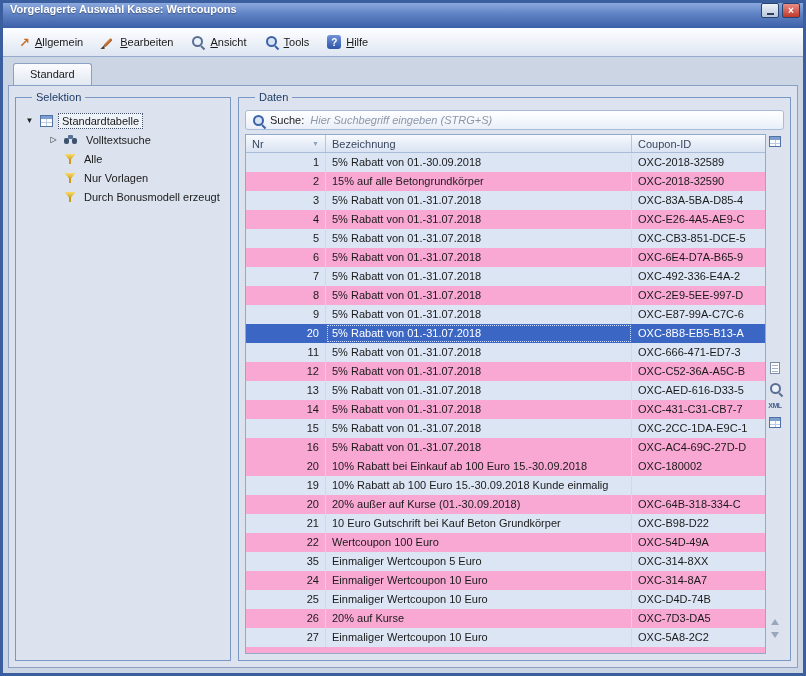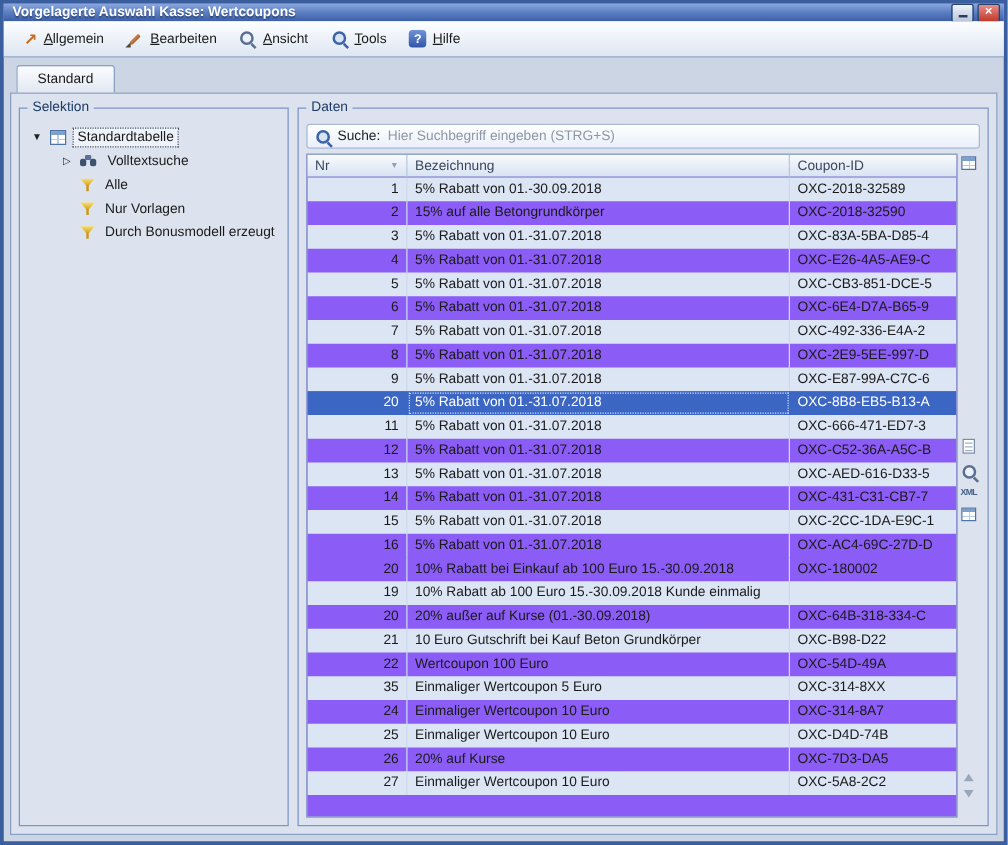--- a/index.html
+++ b/index.html
@@ -2,21 +2,21 @@
 <html><head>
 <meta charset="utf-8">
 <style>
   *{box-sizing:border-box;margin:0;padding:0}
   html,body{width:806px;height:676px;overflow:hidden}
   body{font-family:"Liberation Sans","DejaVu Sans",sans-serif;font-size:11px;color:#1a1a1a;background:#aab4c4}
 
   .window{width:806px;height:676px;border:3px solid #3a5e9e;background:#ccd5e4;display:flex;flex-direction:column}
 
   
-  .titlebar{height:14px;flex:0 0 auto;display:flex;align-items:center;padding:0 3px 0 7px;
+  .titlebar{height:25px;flex:0 0 auto;display:flex;padding:0 3px 0 7px;
     background:linear-gradient(180deg,#8ba8de 0%,#5f82c4 45%,#3c60a8 100%)}
   .title{flex:1;color:#fff;font-weight:bold;text-shadow:0 1px 1px rgba(0,0,0,.35);white-space:nowrap;overflow:hidden}
   .winbtn{width:18px;height:15px;margin-left:3px;border:1px solid #27436f;border-radius:2px;
     display:flex;align-items:center;justify-content:center;font-size:10px;line-height:1;cursor:default}
   .btn-min{background:linear-gradient(#eef2f8,#b9c6dc)}
   .min-bar{width:7px;height:2px;background:#2c3e5c;margin-top:6px}
   .btn-close{background:linear-gradient(#ea8d85,#c0392b);color:#fff;font-weight:bold}
 
   
   .toolbar{height:29px;flex:0 0 auto;display:flex;align-items:center;gap:2px;padding:0 8px;
@@ -53,41 +53,41 @@
 
   
   .tabstrip{flex:0 0 auto;display:flex;align-items:center;padding:6px 0 0 10px;height:28px}
   .tab{height:22px;padding:4px 16px 0;border:1px solid #8aa0c4;border-bottom:none;border-radius:3px 3px 0 0;
     background:linear-gradient(#fbfcfe,#e2e8f2);position:relative;top:0;z-index:2}
 
   
   .content{flex:1;min-height:0;margin:0 5px 5px;border:1px solid #8aa0c4;background:#dde3ee;
     display:flex;gap:7px;padding:11px 6px 6px;position:relative;z-index:1}
   .group{position:relative;border:1px solid #7b97c4;padding:12px 6px 6px;display:flex;flex-direction:column;min-height:0}
-  .group-label{position:absolute;top:-7px;left:6px;background:#dde3ee;padding:0 4px;color:#1c3b66}
+  .group-label{position:absolute;top:-7px;left:16px;background:#dde3ee;padding:0 4px;color:#1c3b66}
   .group-sel{width:216px;flex:0 0 auto}
   .group-daten{flex:1;min-width:0}
 
   
   .tree{padding-top:1px}
   .tnode{height:19px;display:flex;align-items:center;gap:5px;padding-left:2px}
   .tnode.lvl1{padding-left:26px}
   .exp{width:11px;text-align:center;color:#222;font-size:8px;flex:0 0 auto}
   .tlabel{padding:1px 3px;white-space:nowrap}
   .tnode.selected .tlabel{border:1px dotted #44506a;background:#eef2f9}
 
   
   .searchbar{height:20px;flex:0 0 auto;border:1px solid #a8bcd8;border-radius:3px;
     background:linear-gradient(#ffffff,#e9eff9);display:flex;align-items:center;gap:6px;padding:0 6px;margin-bottom:4px}
   .search-label{color:#222}
-  .search-placeholder{color:#8d97a8;}
+  .search-placeholder{color:#8d97a8;font-style:italic}
 
   
   .daten-body{flex:1;min-height:0;display:flex}
-  .grid{flex:1;min-width:0;border:1px solid #93a9c9;background:#8b5cf6;display:flex;flex-direction:column}
+  .grid{flex:1;min-width:0;border:1px solid #93a9c9;background:#f9a8d4;display:flex;flex-direction:column}
   .grid-header{flex:0 0 auto;display:flex;height:18px;background:linear-gradient(#f8fafd,#d9e3f3);
     border-bottom:1px solid #a9bcd8;color:#39485e}
   .hcell{display:flex;align-items:center;padding:0 6px;border-right:1px solid #b6c7de;overflow:hidden;white-space:nowrap}
   .sort-arrow{margin-left:auto;color:#8fa2bd;font-size:7px;padding-left:8px}
   .grid-body{flex:1;overflow:hidden}
   .grid-row{display:flex;height:19px;line-height:19px}
   .grid-row.alt{background:#dbe5f4}
   .grid-row.selected{background:#3b66c4;color:#fff}
   .cell{padding:0 6px;border-right:1px solid #cdd9ec;white-space:nowrap;overflow:hidden}
   .grid-row.selected .cell{border-right-color:#3b66c4}

